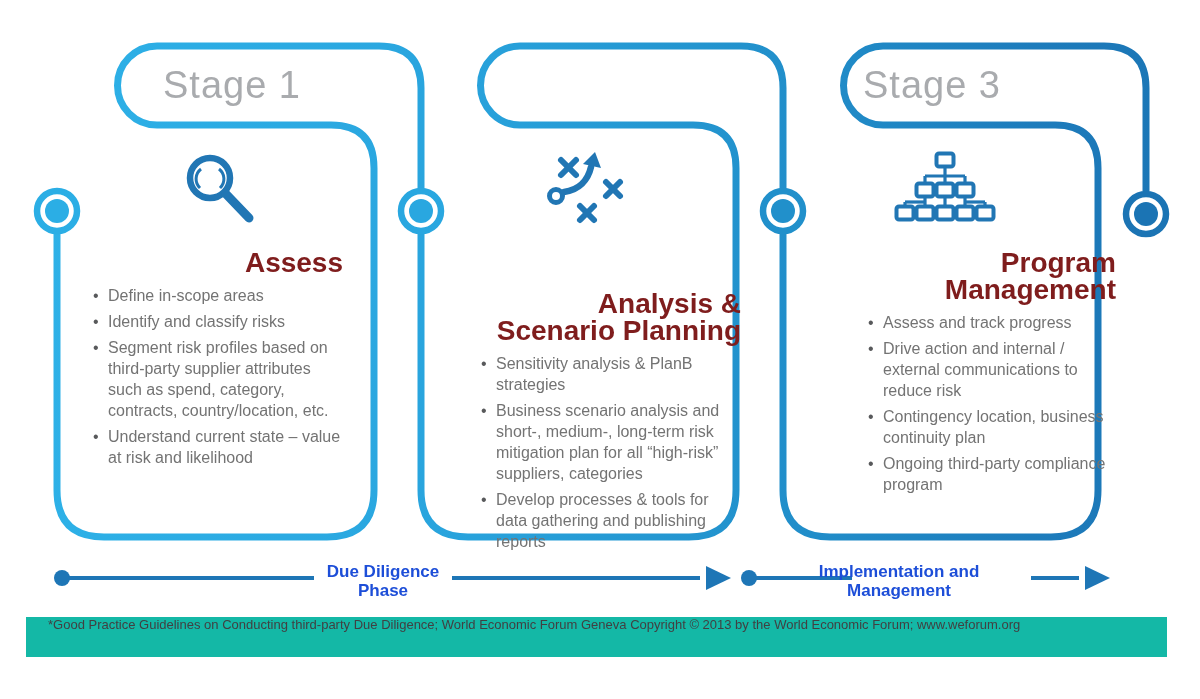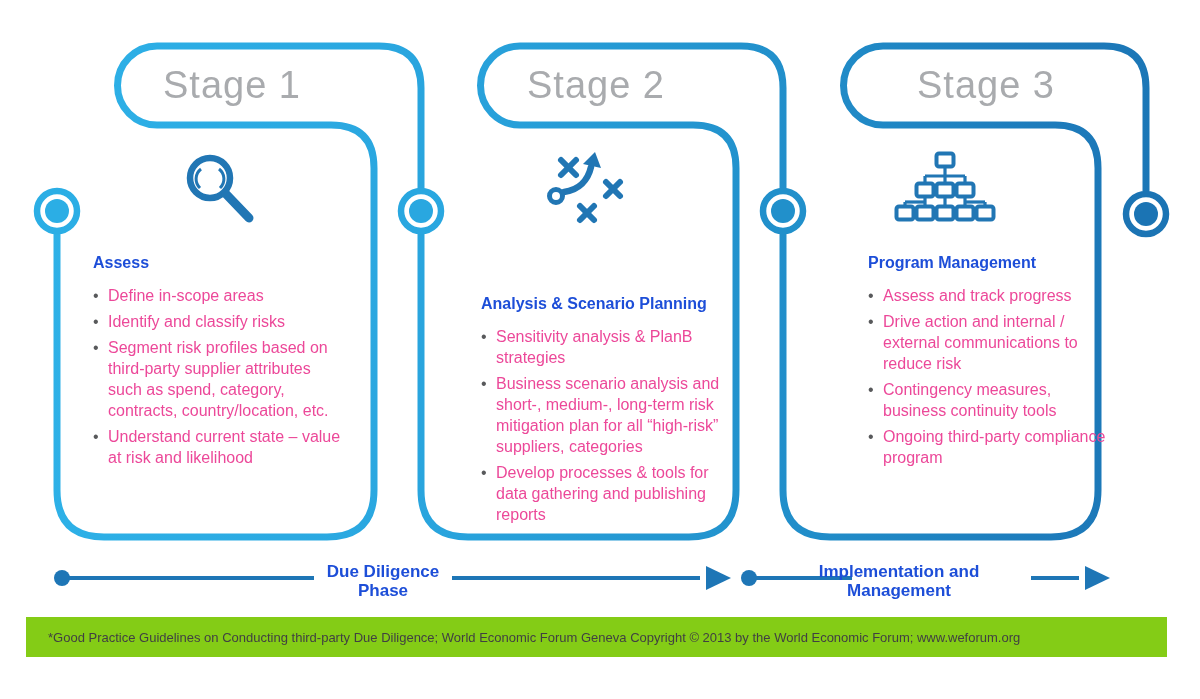--- a/index.html
+++ b/index.html
@@ -1,36 +1,36 @@
 <!DOCTYPE html>
 <html><head>
 <meta charset="utf-8">
 <style>
   html,body{margin:0;padding:0;background:#ffffff;}
   .canvas{position:relative;width:1200px;height:679px;background:#ffffff;
           font-family:"Liberation Sans",sans-serif;overflow:hidden;}
   .flow-svg{position:absolute;left:0;top:0;}
   .stage-title{position:absolute;top:64px;width:300px;text-align:center;
                font-size:38px;font-weight:400;color:#A9ABAE;letter-spacing:1px;}
-  .stage-title.s1{left:82px;} .stage-title.s2{left:446px;} .stage-title.s3{left:836px;}
+  .stage-title.s1{left:82px;} .stage-title.s2{left:446px;} .stage-title.s3{left:782px;}
   .stage-content{position:absolute;top:249px;}
   .stage-content.s1{left:93px;width:250px;}
   .stage-content.s2{left:481px;width:260px;margin-top:41px;}
   .stage-content.s3{left:832px;width:248px;margin-left:36px;}
-  .stage-heading{margin:0;font-size:16px;line-height:27px;font-weight:bold;color:#1d4ed8;}
+  .stage-heading{margin:0;font-size:28px;line-height:27px;font-weight:bold;color:#7f1d1d;text-align:right;}
   .bullets{list-style:none;margin:9px 0 0 0;padding:0;}
   .bullets li{position:relative;padding-left:15px;margin:0 0 5px 0;
-              font-size:16px;line-height:21px;color:#ec4899;}
+              font-size:16px;line-height:21px;color:#737373;}
   .bullets li::before{content:"\2022";position:absolute;left:0;top:0;color:#58595B;}
   .tl-label{position:absolute;top:562px;text-align:center;font-size:17px;line-height:19px;
             font-weight:bold;color:#1d4ed8;}
   .tl-label.t1{left:308px;width:150px;}
   .tl-label.t2{left:804px;width:190px;}
   .footer-bar{position:absolute;left:26px;top:617px;width:1141px;height:40px;
-              background:#84cc16;display:flex;align-items:center;}
+              background:#14b8a6;display:flex;}
   .footer-bar span{padding-left:22px;font-size:13px;color:#414042;}
 </style>
 </head>
 <body>
 
 <div class="canvas">
 
   <svg class="flow-svg" width="1200" height="699" viewBox="0 0 1200 699">
     <defs>
       <linearGradient id="flowGrad" x1="0" y1="0" x2="1200" y2="0" gradientUnits="userSpaceOnUse">
@@ -121,21 +121,20 @@
     </g>
     <g fill="#1E76B6" stroke="#1E76B6">
       <circle cx="749" cy="578" r="8" stroke="none"></circle>
       <line x1="749" y1="578" x2="852" y2="578" stroke-width="4"></line>
       <line x1="1031" y1="578" x2="1079" y2="578" stroke-width="4"></line>
       <polygon points="1085,566 1085,590 1110,578" stroke="none"></polygon>
     </g>
   </svg>
 
   <div class="stage-title s1">Stage 1</div>
-  <div class="stage-title s2">Stage 2</div>
   <div class="stage-title s3">Stage 3</div>
 
   <div class="stage-content s1">
     <h3 class="stage-heading">Assess</h3>
     <ul class="bullets">
       <li>Define in-scope areas</li>
       <li>Identify and classify risks</li>
       <li>Segment risk profiles based on third-party supplier attributes such as spend, category, contracts, country/location, etc.</li>
       <li>Understand current state – value at risk and likelihood</li>
     </ul>
@@ -148,21 +147,21 @@
       <li>Business scenario analysis and short-, medium-, long-term risk mitigation plan for all “high-risk” suppliers, categories</li>
       <li>Develop processes &amp; tools for data gathering and publishing reports</li>
     </ul>
   </div>
 
   <div class="stage-content s3">
     <h3 class="stage-heading">Program Management</h3>
     <ul class="bullets">
       <li>Assess and track progress</li>
       <li>Drive action and internal / external communications to reduce risk</li>
-      <li>Contingency measures, business continuity tools</li>
+      <li>Contingency location, business continuity plan</li>
       <li>Ongoing third-party compliance program</li>
     </ul>
   </div>
 
   <div class="tl-label t1">Due Diligence Phase</div>
   <div class="tl-label t2">Implementation and Management</div>
 
   <div class="footer-bar">
     <span>*Good Practice Guidelines on Conducting third-party Due Diligence; World Economic Forum Geneva Copyright © 2013 by the World Economic Forum; www.weforum.org</span>
   </div>

